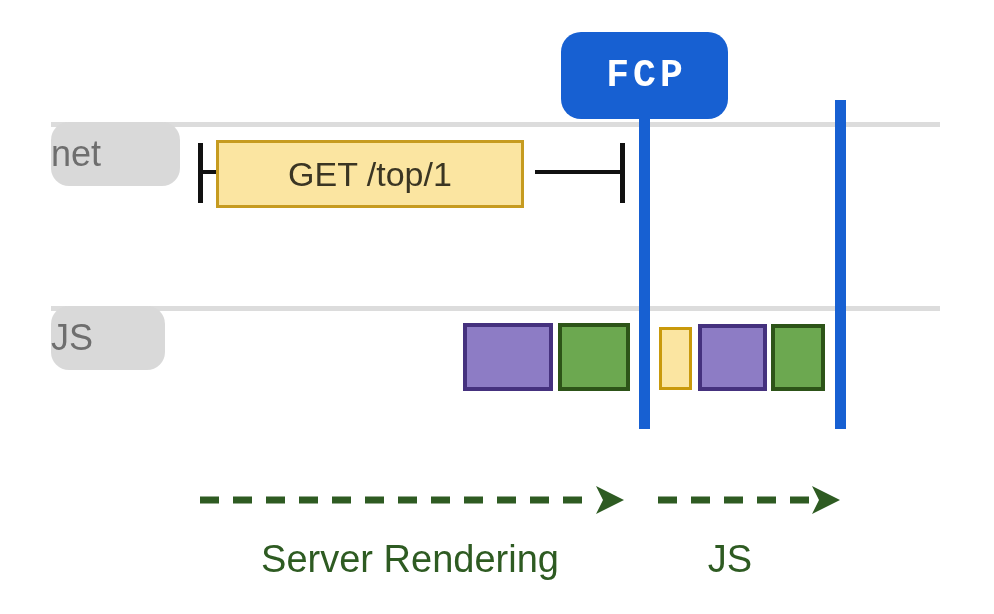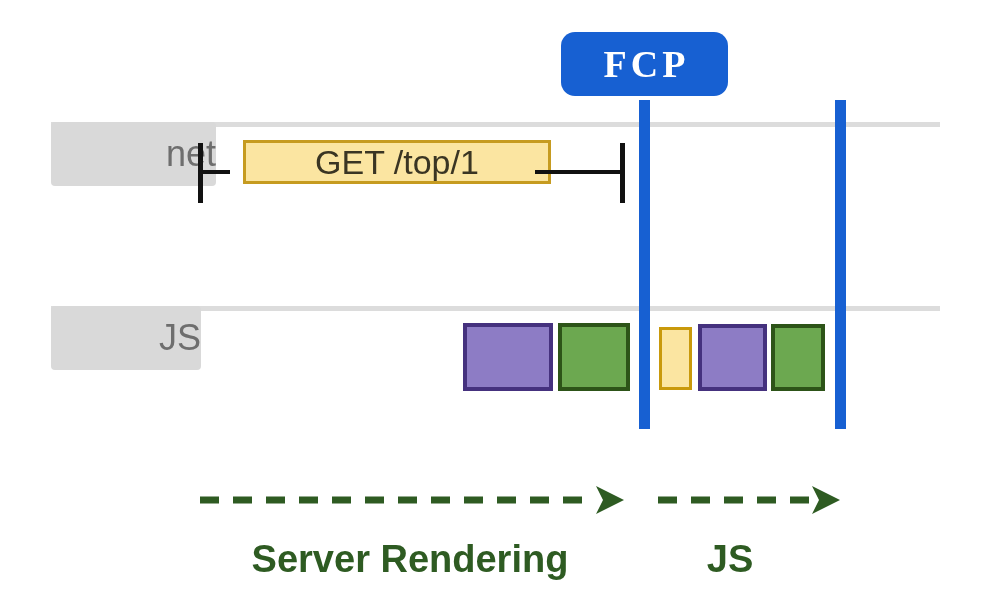--- a/index.html
+++ b/index.html
@@ -6,63 +6,63 @@
   .canvas{
     position:relative;width:994px;height:614px;background:#fff;overflow:hidden;
     font-family:"Liberation Sans",sans-serif;
   }
   
   .lane-line{position:absolute;left:51px;width:889px;height:5px;background:var(--lane-gray);}
   .lane-line.net{top:122px;}
   .lane-line.js{top:306px;}
   
   .lane-tab{
-    position:absolute;background:var(--tab-gray);border-radius:4px;
-    display:flex;align-items:center;justify-content:flex-end;
-    color:var(--tab-text);font-size:36px;line-height:1;padding-left:36px;
+    position:absolute;background:var(--tab-gray);border-radius:18px;
+    display:flex;align-items:center;justify-content:flex-start;
+    color:var(--tab-text);font-size:36px;line-height:1;
   }
   .lane-tab.net{left:51px;top:122px;width:129px;height:64px;}
   .lane-tab.js{left:51px;top:306px;width:114px;height:64px;}
   
   .badge{
-    position:absolute;top:32px;height:64px;border-radius:14px;background:var(--blue);
-    color:#fff;font-family:Liberation Serif, serif;font-weight:bold;font-size:38px;
+    position:absolute;top:32px;height:87px;border-radius:20px;background:var(--blue);
+    color:#fff;font-family:Liberation Mono, monospace;font-weight:bold;font-size:38px;
     letter-spacing:4px;display:flex;align-items:center;justify-content:center;
     padding-left:4px;box-sizing:border-box;
   }
   .badge.fcp{left:561px;width:167px;}
   .badge.tti{left:757px;width:166px;}
   .marker-line{position:absolute;top:100px;width:11px;height:329px;background:var(--blue);z-index:5;}
   .marker-line.fcp{left:639px;}
   .marker-line.tti{left:835px;}
   
   .tick{position:absolute;width:5px;height:60px;top:143px;background:#111;}
   .tick.left{left:198px;}
   .tick.right{left:620px;}
   .connector{position:absolute;height:4px;top:170px;background:#111;}
   .connector.left{left:202px;width:28px;}
   .connector.right{left:535px;width:87px;}
   .req-bar{
-    position:absolute;left:243px;top:140px;width:308px;height:44px;
+    position:absolute;left:216px;top:140px;width:308px;height:68px;
     background:var(--yellow);border:3px solid var(--yellow-dark);box-sizing:border-box;
     display:flex;align-items:center;justify-content:center;
     font-size:34px;color:var(--bar-text);line-height:1;
   }
   
   .task{position:absolute;box-sizing:border-box;border:4px solid;}
   .task.purple{background:var(--purple);border-color:var(--purple-dark);}
   .task.green{background:var(--green);border-color:var(--green-dark);}
   .task.yellow{background:var(--yellow);border-color:var(--gold);border-width:3px;}
   
   .arrows{position:absolute;left:0;top:470px;}
   .arrows line{stroke:var(--arrow-green);stroke-width:7;}
   .arrows path{fill:var(--arrow-green);}
   .phase-label{
     position:absolute;font-size:38px;color:var(--arrow-green);
-    text-align:center;line-height:1;font-weight:bold;
+    text-align:center;line-height:1;
   }
   .phase-label.server{left:200px;top:540px;width:420px;}
   .phase-label.js{left:640px;top:540px;width:180px;}
 </style>
 </head>
 <body>
 
 <div class="canvas">
 
   <div class="lane-line net"></div>

